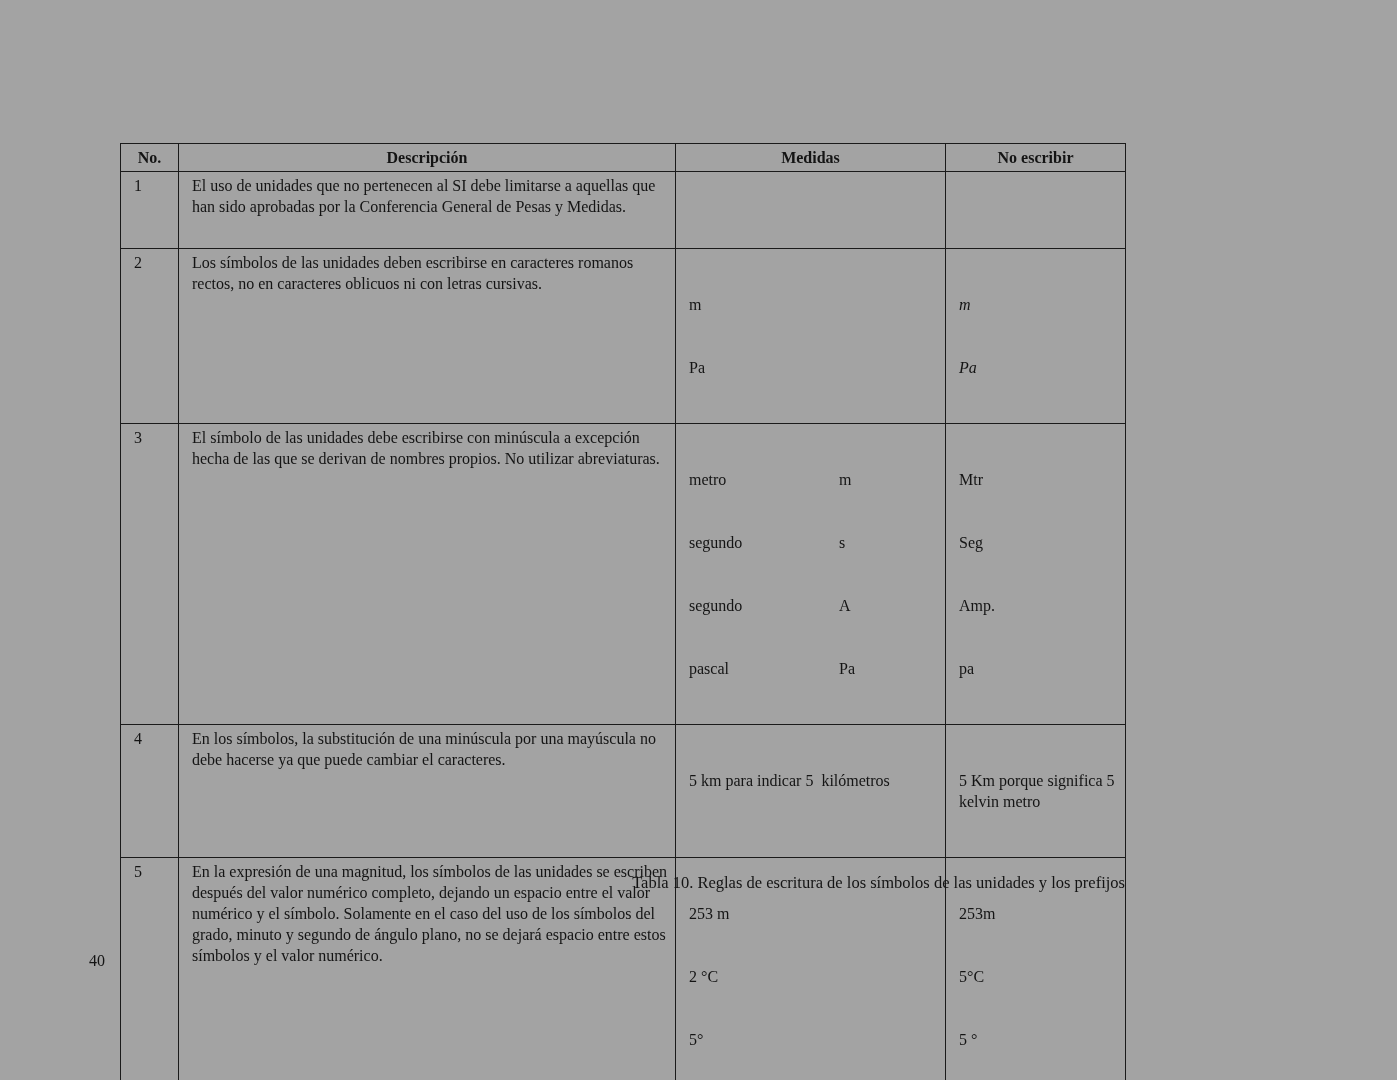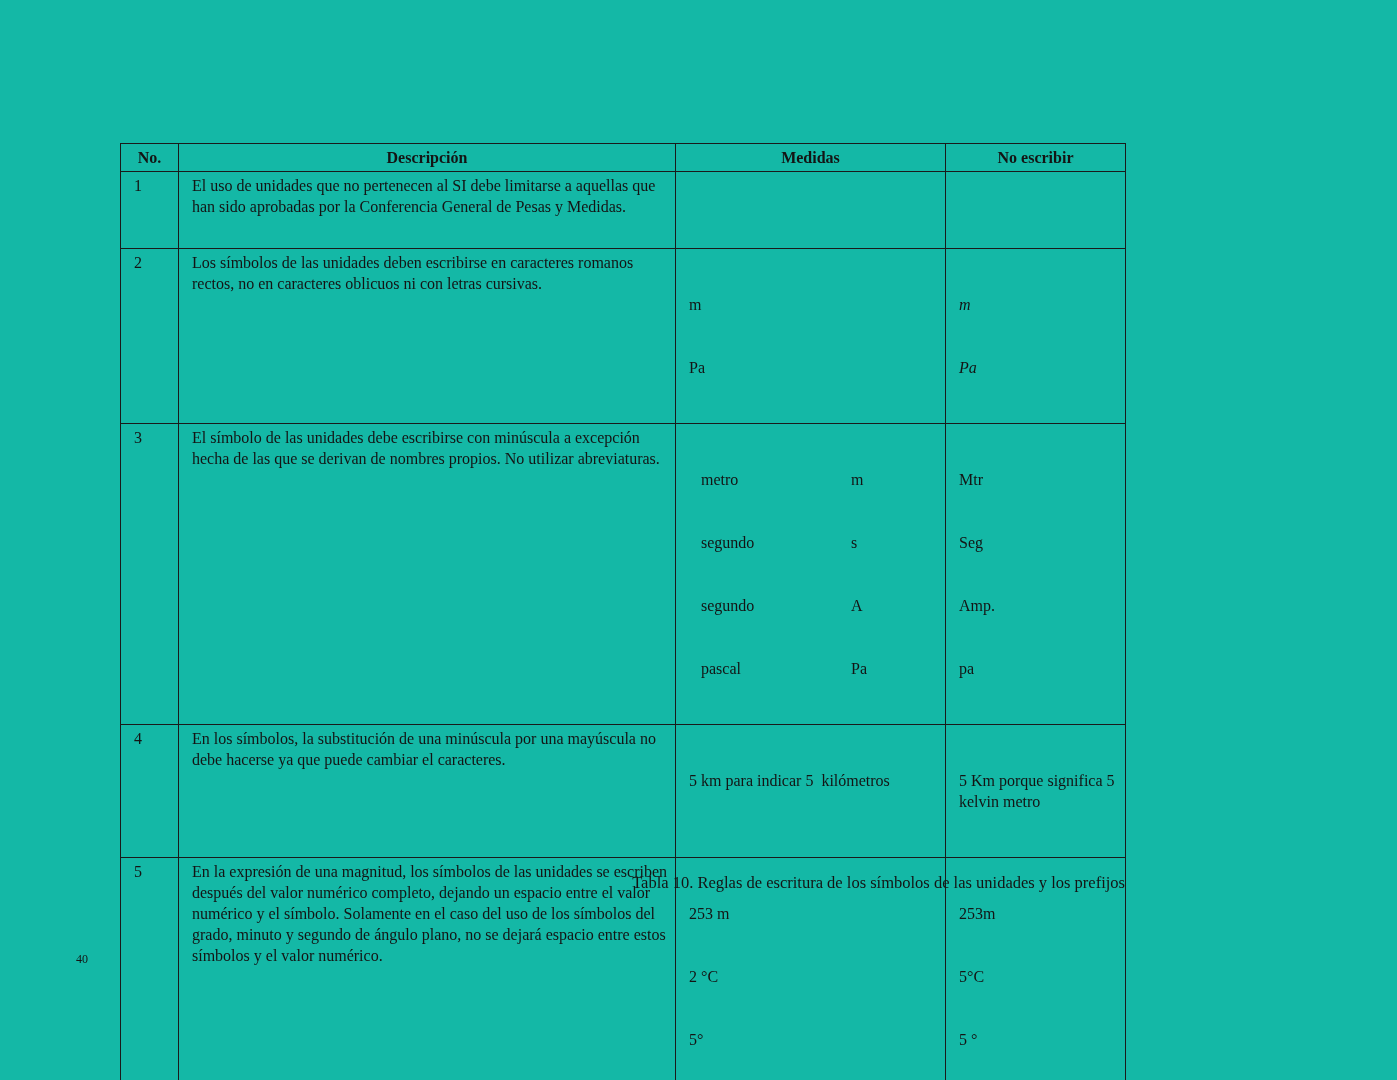--- a/index.html
+++ b/index.html
@@ -4,21 +4,21 @@
 <style>
   html, body {
     margin: 0;
     padding: 0;
     background: #ffffff;
   }
   .page {
     position: relative;
     width: 1397px;
     height: 1080px;
-    background: #14b8a6;
+    background: #a3a3a3;
     font-family: "Liberation Serif", serif;
     color: #141414;
     overflow: hidden;
   }
   table.rules-table {
     position: absolute;
     left: 120px;
     top: 143px;
     width: 1005px;
     border-collapse: collapse;
@@ -37,36 +37,36 @@
     font-weight: bold;
     text-align: center;
     padding: 3px 4px;
     white-space: normal;
   }
   td.no-cell { padding-left: 12px; }
   td.desc-cell { padding-left: 14px; padding-right: 10px; }
   .line { white-space: pre-wrap; }
   .italic { font-style: italic; }
   .pad-top-line { padding-top: 25px; }
-  .pair { display: flex; margin-left: 12px; }
+  .pair { display: flex; }
   .pair .pname { width: 150px; flex: 0 0 150px; }
   .caption {
     position: absolute;
     left: 120px;
     top: 873px;
     width: 1005px;
     text-align: right;
     font-weight: normal;
     font-size: 16.5px;
   }
   .page-number {
     position: absolute;
-    left: 76px;
+    left: 89px;
     top: 952px;
-    font-size: 12px;
+    font-size: 16px;
   }
 </style>
 </head>
 <body>
 
 <div class="page">
 
   <table class="rules-table">
     <colgroup>
       <col style="width:58px">

